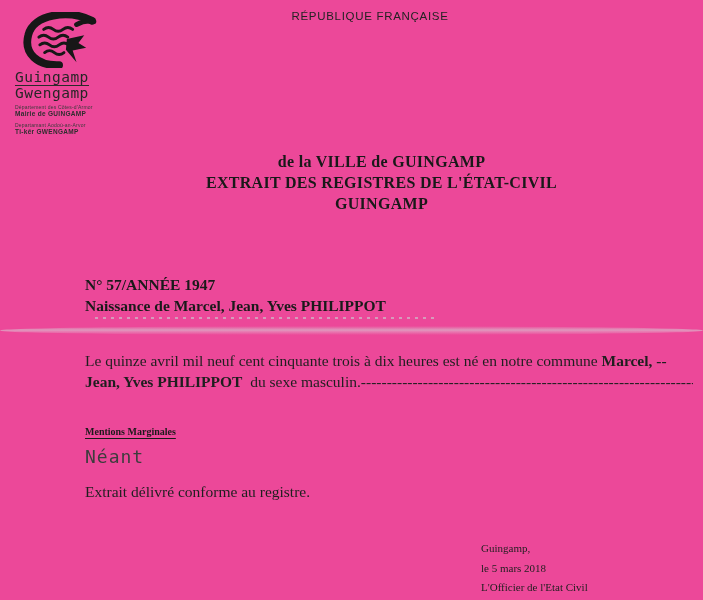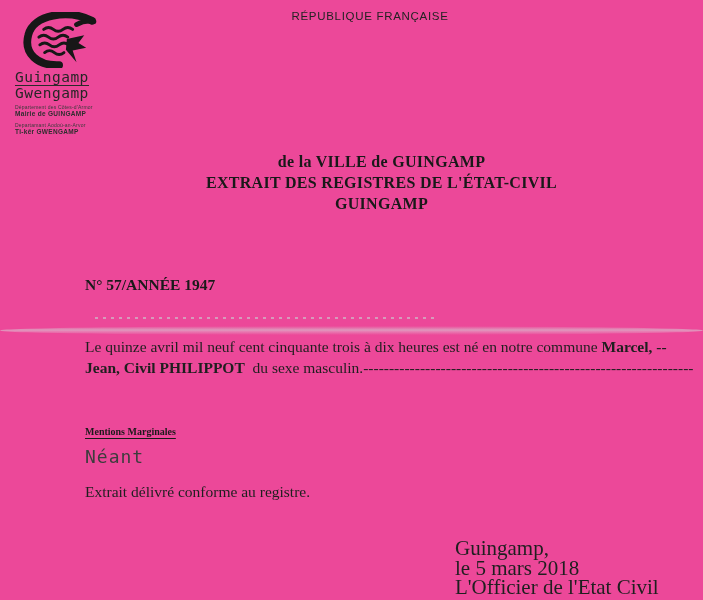--- a/index.html
+++ b/index.html
@@ -75,21 +75,21 @@
     left: 85px;
     font-weight: bold;
     font-size: 15.5px;
     line-height: 21px;
     color: #1a1a1a;
   }
 
   
   .act {
     position: absolute;
-    top: 336px;
+    top: 350px;
     left: 85px;
     width: 608px;
     font-size: 15.5px;
     line-height: 21px;
     color: #1f1f1f;
   }
   .act-line { white-space: pre; overflow: hidden; }
   .b { font-weight: bold; }
 
   
@@ -117,22 +117,22 @@
     top: 483px;
     left: 85px;
     font-size: 15.5px;
     color: #1f1f1f;
   }
 
   
   .footer-block {
     position: absolute;
     top: 539px;
-    left: 455px;
-    font-size: 21px;
+    left: 481px;
+    font-size: 11px;
     line-height: 19.5px;
     color: #1f1f1f;
   }
 
   
   .crease-main {
     position: absolute;
     top: 326px;
     left: 0;
     width: 703px;
@@ -185,25 +185,26 @@
   </div>
 
   <div class="doc-title">
     <div>de la VILLE de GUINGAMP</div>
     <div>EXTRAIT DES REGISTRES DE L'ÉTAT-CIVIL</div>
     <div>GUINGAMP</div>
   </div>
 
   <div class="record">
     <div>N° 57/ANNÉE 1947</div>
+    <div>Naissance de Marcel, Jean, Yves PHILIPPOT</div>
   </div>
 
   <div class="act">
     <div class="act-line"><span>Le quinze avril mil neuf cent cinquante trois à dix heures est né en notre commune </span><span class="b">Marcel, --</span></div>
-    <div class="act-line"><span class="b">Jean, Civil PHILIPPOT</span><span>  du sexe masculin.</span><span>--------------------------------------------------------------------------------</span></div>
+    <div class="act-line"><span class="b">Jean, Yves PHILIPPOT</span><span>  du sexe masculin.</span><span>--------------------------------------------------------------------------------</span></div>
   </div>
 
   <div class="mentions-heading">Mentions Marginales</div>
   <div class="mentions-value">Néant</div>
 
   <div class="conform">Extrait délivré conforme au registre.</div>
 
   <div class="footer-block">
     <div>Guingamp,</div>
     <div>le 5 mars 2018</div>

